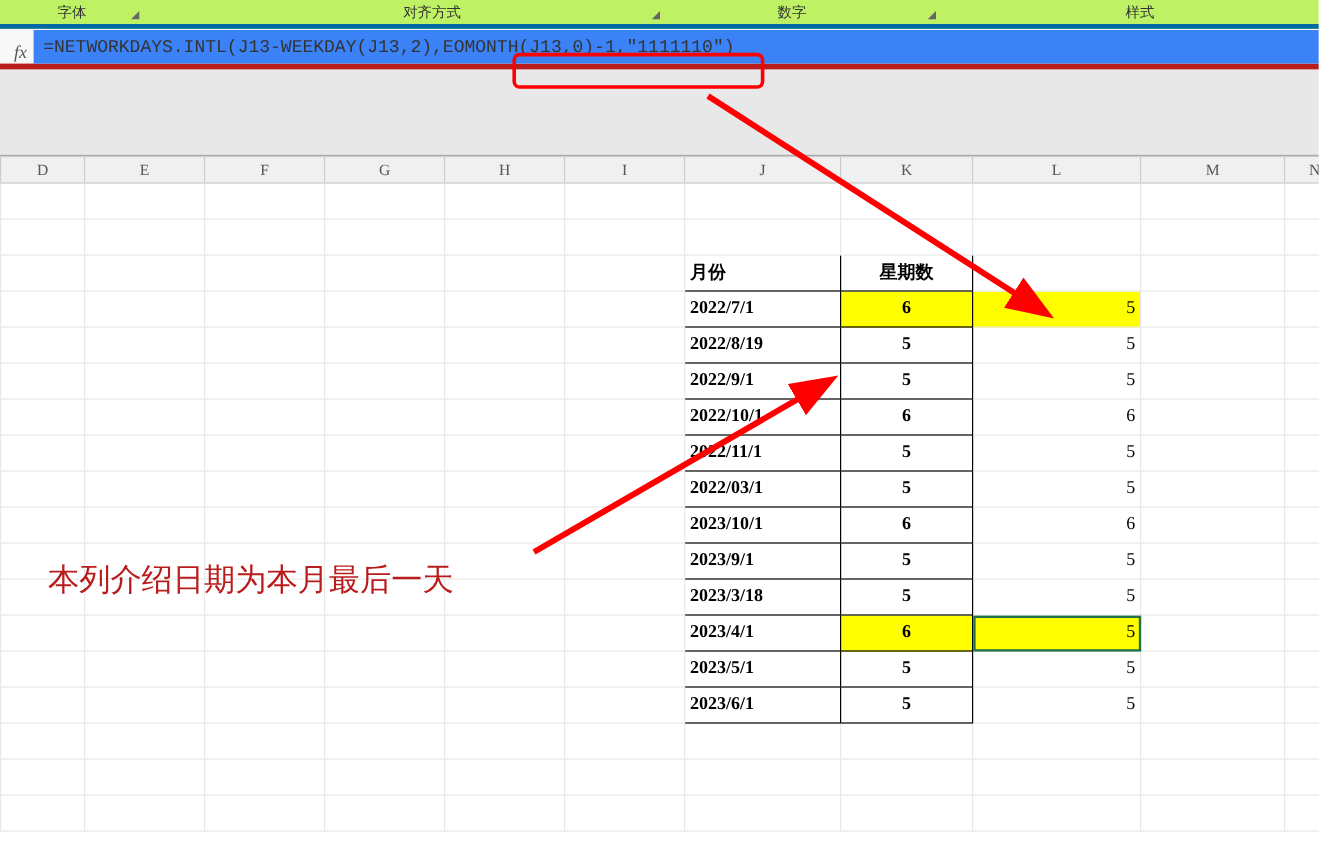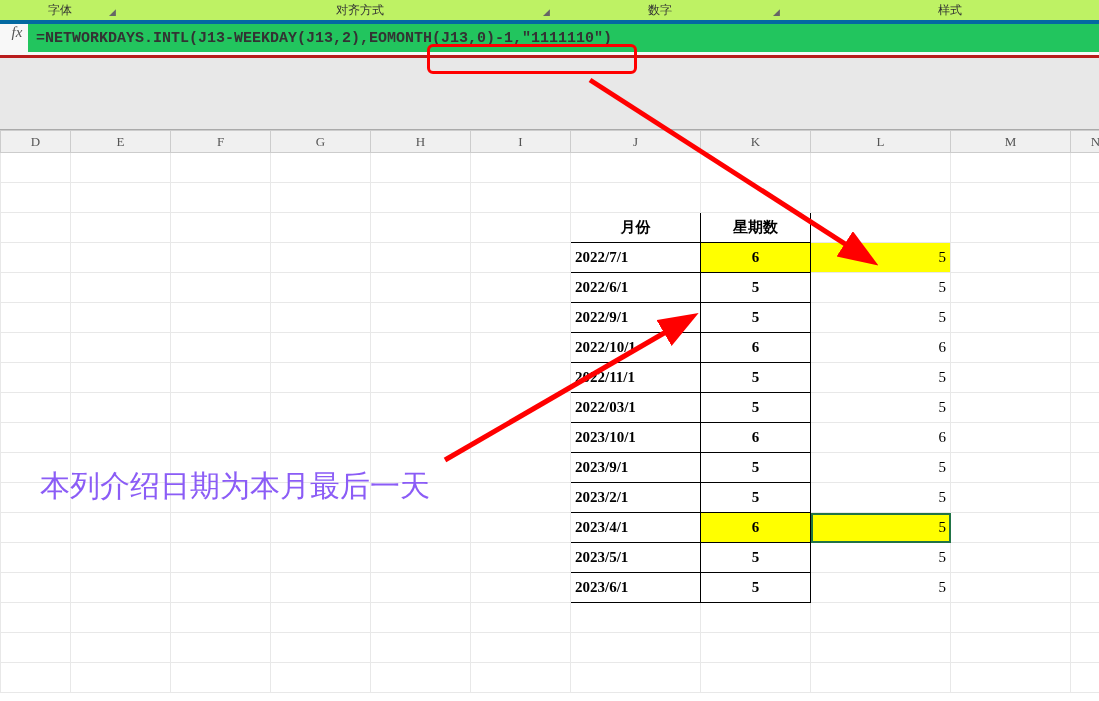--- a/index.html
+++ b/index.html
@@ -29,44 +29,43 @@
     color: #333;
   }
   .ribbon-group .lbl { display:inline-block; }
   .launcher {
     position: absolute;
     font-size: 9px;
     color: #666;
   }
   .formula-row {
     height: 34px;
-    border-bottom: 3px solid #b91c1c;
+    border-bottom: 5px solid #b91c1c;
     display: flex;
-    align-items: flex-start;
+    align-items: flex-end;
     background: #f8f8f8;
     padding-left: 6px;
   }
   .fx-icon {
     font-style: italic;
     font-family: "Times New Roman", serif;
     font-size: 15px;
     color: #555;
     width: 22px;
     text-align: center;
   }
   .formula-input {
     flex: 1;
     border: none;
-    background: #22c55e;
+    background: #3b82f6;
     font-family: Consolas, "Courier New", monospace;
     font-size: 15px;
     color: #333;
     padding: 4px 8px;
     height: 28px;
-    font-weight: bold;
   }
   .body-gap { height: 72px; background: #e8e8e8; border-bottom:1px solid #aaa;}
   .grid {
     position: relative;
   }
   table.sheet {
     border-collapse: collapse;
     table-layout: fixed;
     width: 1099px;
   }
@@ -87,40 +86,40 @@
     font-family: "SimSun", serif;
     vertical-align: middle;
   }
   .colD { width: 70px; }
   .colE,.colF,.colG,.colH,.colI { width: 100px; }
   .colJ { width: 130px; }
   .colK { width: 110px; }
   .colL { width: 140px; }
   .colM { width: 120px; }
   .colN { width: 50px; }
-  .data-bold { font-weight: bold; border:1px solid #000 !important;text-align:center;}
+  .data-bold { font-weight: bold; border:1px solid #000 !important;}
   .data-border { border:1px solid #000 !important;font-weight:bold;}
   .center { text-align: center; margin-top: 13px; }
   .right { text-align: right; }
   .hl { background: #ffff00; }
   .selected-cell {
     outline: 2px solid #217346;
     outline-offset: -2px;
     position: relative;
   }
   .anno-box {
     position: absolute;
     border: 3px solid #ff0000;
     border-radius: 6px;
     pointer-events: none;
   }
   .anno-text {
     position: absolute;
-    color: #8b5cf6;
-    font-size: 30px;
+    color: #b91c1c;
+    font-size: 26px;
     font-family: "Microsoft YaHei", sans-serif;
     pointer-events: none;
     white-space: nowrap;
   }
   svg.anno-arrow {
     position: absolute;
     top: 0; left: 0;
     width: 1099px; height: 701px;
     pointer-events: none;
   }
@@ -236,21 +235,21 @@
           <td></td>
           <td></td>
         </tr>
         <tr>
           <td></td>
           <td></td>
           <td></td>
           <td></td>
           <td></td>
           <td></td>
-          <td class="data-border">2022/6/1</td>
+          <td class="data-border">2022/8/19</td>
           <td class="data-border center">5</td>
           <td class="right">5</td>
           <td></td>
           <td></td>
         </tr>
         <tr>
           <td></td>
           <td></td>
           <td></td>
           <td></td>
@@ -327,21 +326,21 @@
           <td></td>
           <td></td>
         </tr>
         <tr>
           <td></td>
           <td></td>
           <td></td>
           <td></td>
           <td></td>
           <td></td>
-          <td class="data-border">2023/2/1</td>
+          <td class="data-border">2023/3/18</td>
           <td class="data-border center">5</td>
           <td class="right">5</td>
           <td></td>
           <td></td>
         </tr>
         <tr>
           <td></td>
           <td></td>
           <td></td>
           <td></td>

